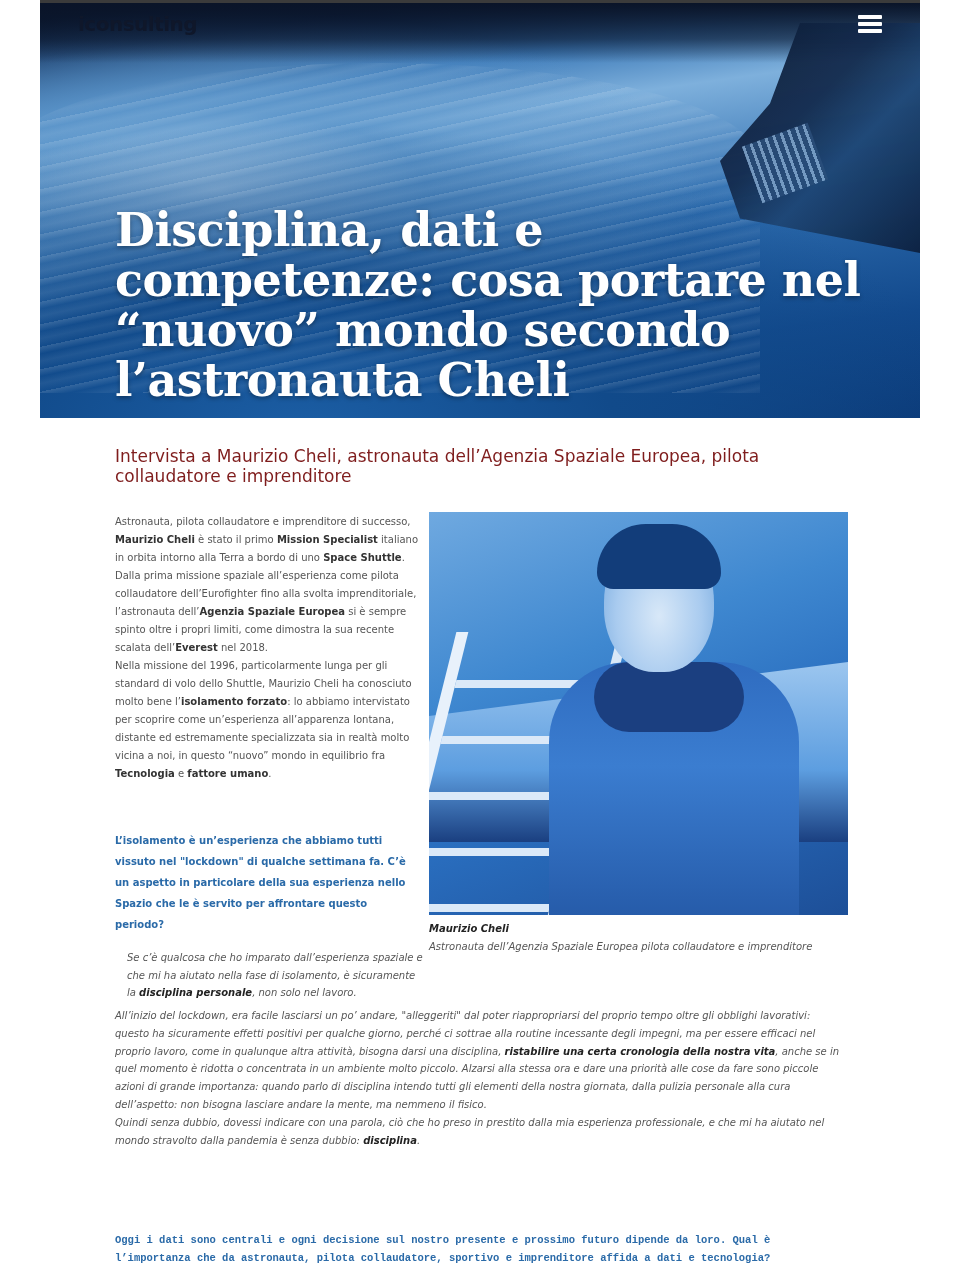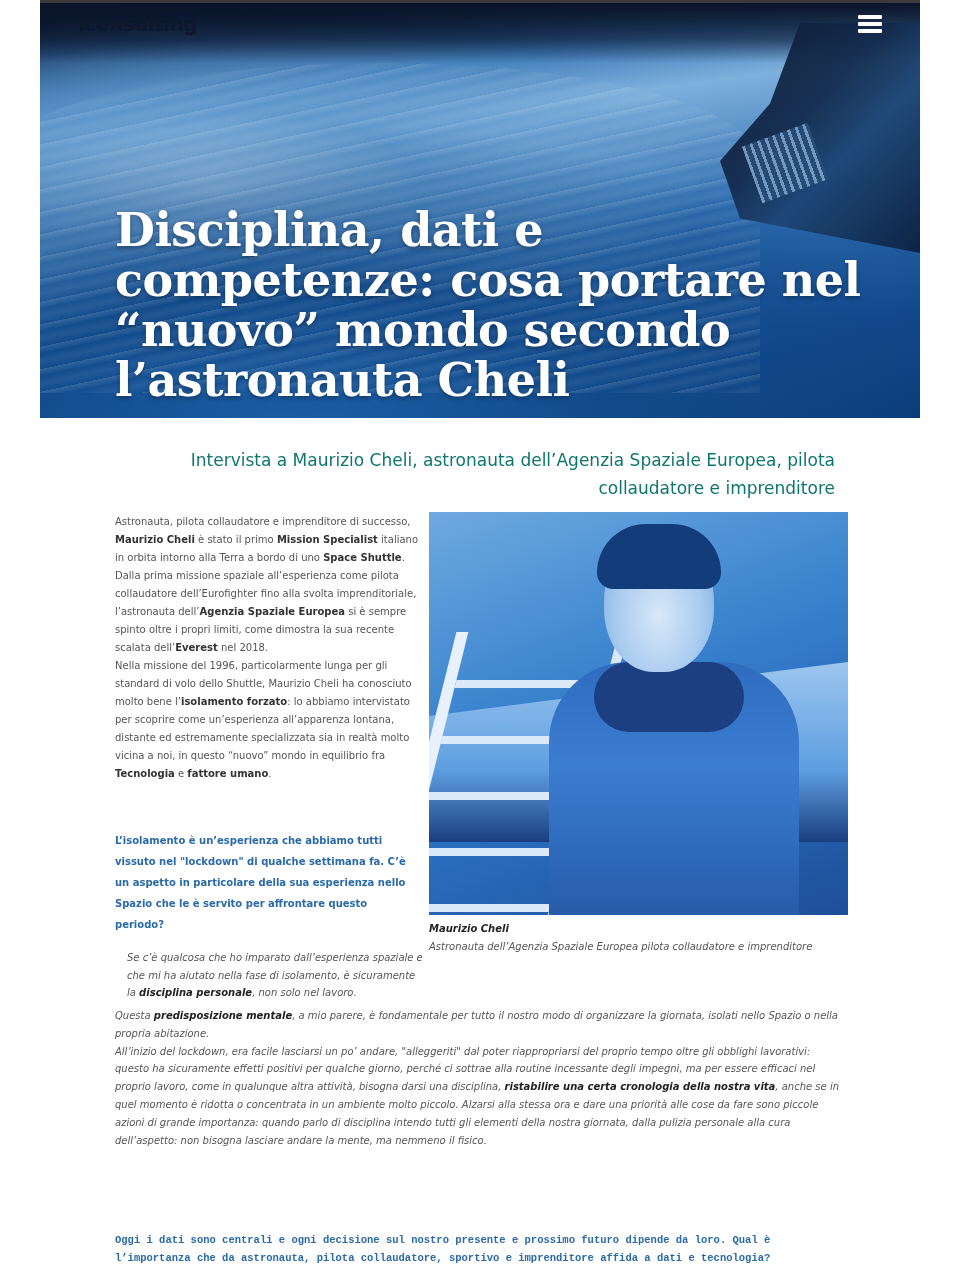--- a/index.html
+++ b/index.html
@@ -45,21 +45,21 @@
   }
   .menu-btn span { display:block; height:4px; background:#ffffff; margin-bottom:3px; border-radius:1px; }
   .hero-title {
     position:absolute; left:115px; top:205px; width:760px; z-index:3; margin:0;
     color:#ffffff; font-family:"DejaVu Serif", serif; font-weight:bold;
     font-size:46px; line-height:50px; letter-spacing:-0.5px;
     text-shadow:0 2px 4px rgba(0,0,0,0.35);
   }
   .subtitle {
     position:absolute; left:115px; top:446px; width:720px; margin:0;
-    font-family:"DejaVu Sans", sans-serif; font-size:17px; line-height:28px; font-weight:normal; color:#0f766e;text-align:right;
+    font-family:"DejaVu Sans", sans-serif; font-size:17px; line-height:20px; font-weight:normal; color:#7f1d1d;
   }
   .intro {
     position:absolute; left:115px; top:513px; width:305px;
     font-size:10px; line-height:18px; color:#555555;
   }
   .intro p { margin:0; }
   .intro b { color:#333333; }
   .question {
     position:absolute; left:115px; top:830px; width:300px; margin:0;
     font-size:10px; line-height:21px; font-weight:bold; color:#2a6aa8;
@@ -154,17 +154,17 @@
   <div class="head"></div>
   <div class="hair"></div>
 </figure>
 
 <div class="caption">
   <span class="name">Maurizio Cheli</span>
   <span>Astronauta dell’Agenzia Spaziale Europea pilota collaudatore e imprenditore</span>
 </div>
 
 <div class="answer-long">
-  <p>Questa <b>predisposizione mentale</b>, a mio parere, è fondamentale per tutto il nostro modo di organizzare la giornata, isolati nello Spazio o nella propria abitazione.</p>
   <p>All’inizio del lockdown, era facile lasciarsi un po’ andare, "alleggeriti" dal poter riappropriarsi del proprio tempo oltre gli obblighi lavorativi: questo ha sicuramente effetti positivi per qualche giorno, perché ci sottrae alla routine incessante degli impegni, ma per essere efficaci nel proprio lavoro, come in qualunque altra attività, bisogna darsi una disciplina, <b>ristabilire una certa cronologia della nostra vita</b>, anche se in quel momento è ridotta o concentrata in un ambiente molto piccolo. Alzarsi alla stessa ora e dare una priorità alle cose da fare sono piccole azioni di grande importanza: quando parlo di disciplina intendo tutti gli elementi della nostra giornata, dalla pulizia personale alla cura dell’aspetto: non bisogna lasciare andare la mente, ma nemmeno il fisico.</p>
+  <p>Quindi senza dubbio, dovessi indicare con una parola, ciò che ho preso in prestito dalla mia esperienza professionale, e che mi ha aiutato nel mondo stravolto dalla pandemia è senza dubbio: <b>disciplina</b>.</p>
 </div>
 
 <p class="question2">Oggi i dati sono centrali e ogni decisione sul nostro presente e prossimo futuro dipende da loro. Qual è l’importanza che da astronauta, pilota collaudatore, sportivo e imprenditore affida a dati e tecnologia?</p>
 
 </body></html>

